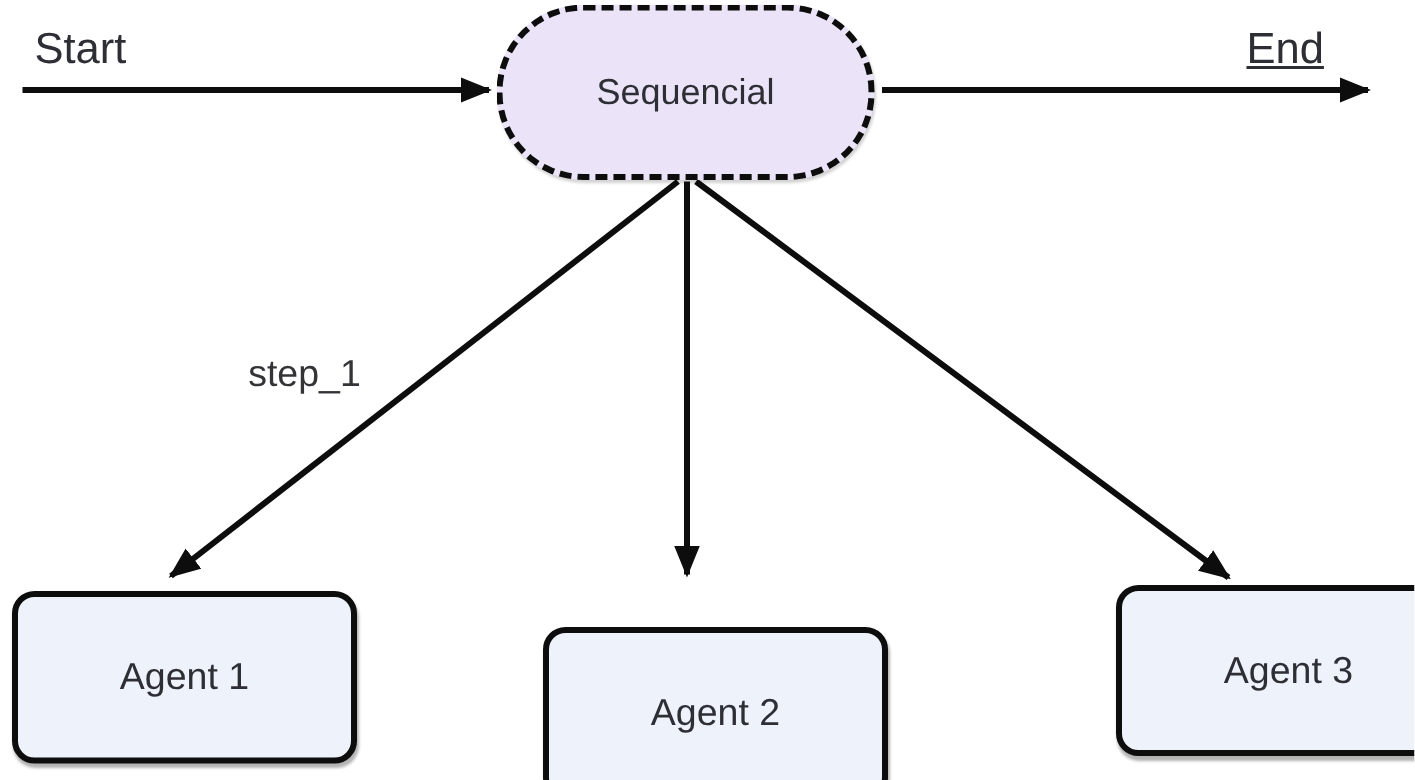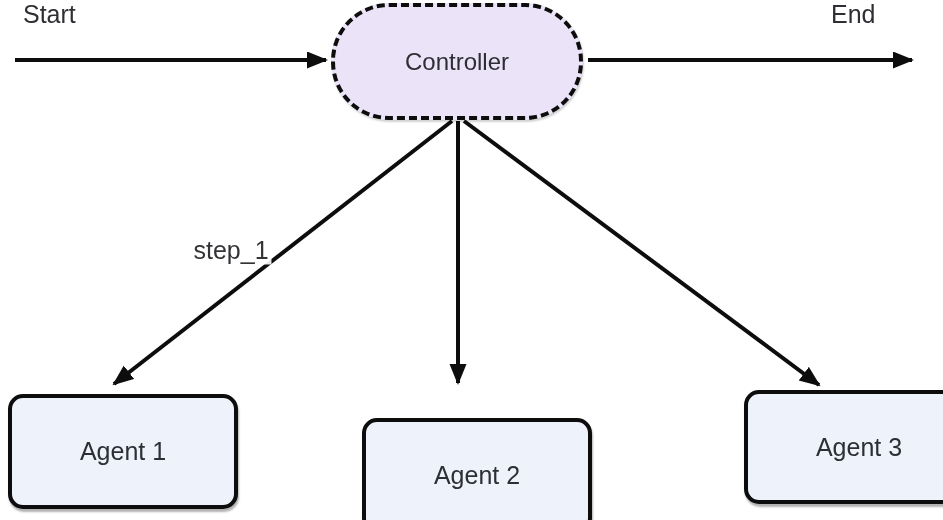--- a/index.html
+++ b/index.html
@@ -25,27 +25,27 @@
     position:absolute;
     left:0;top:0;
     width:943px;height:520px;
   }
   .edges line{
     stroke:var(--stroke);
     stroke-width:4;
   }
   .corner-label{
     position:absolute;
-    top:0;
-    font-size:25px;
+    top:17px;
+    font-size:29px;
     color:var(--text);
     white-space:nowrap;
   }
   .start-label{left:23px;}
-  .end-label{left:831px;}
+  .end-label{left:831px;text-decoration:underline;}
   .controller{
     position:absolute;
     left:331px;top:3px;
     width:252px;height:117px;
     background:var(--controller-fill);
     border:4px dashed var(--stroke);
     border-radius:58px;
     display:flex;
     flex-direction:column;
     align-items:center;
@@ -58,21 +58,20 @@
   }
   .edge-label{
     position:absolute;
     top:250px;
     transform:translate(-50%,-50%);
     font-size:25px;
     color:#343438;
     background:rgba(255,255,255,0.9);
     padding:0 3px;
     white-space:nowrap;
-    margin-left:28px;
   }
   .edge-label.step1{left:203px;}
   .edge-label.step2{left:406px;}
   .edge-label.step3{left:562px;}
   .agent{
     position:absolute;
     top:394px;
     width:230px;height:115px;
     background:var(--agent-fill);
     border:4px solid var(--stroke);
@@ -104,21 +103,21 @@
     <line x1="452" y1="121" x2="114" y2="384" marker-end="url(#arrow)"></line>
     <line x1="458" y1="121" x2="458" y2="383" marker-end="url(#arrow)"></line>
     <line x1="464" y1="121" x2="819" y2="385" marker-end="url(#arrow)"></line>
   </svg>
 
   <div class="corner-label start-label">Start</div>
 
   <div class="corner-label end-label">End</div>
 
   <div class="controller">
-    <span>Controller</span>
+    <span>Sequencial</span>
   </div>
 
   <div class="edge-label step1">step_1</div>
 
   <div class="agent a1">
     <span>Agent 1</span>
   </div>
   <div class="agent a2">
     <span>Agent 2</span>
   </div>

